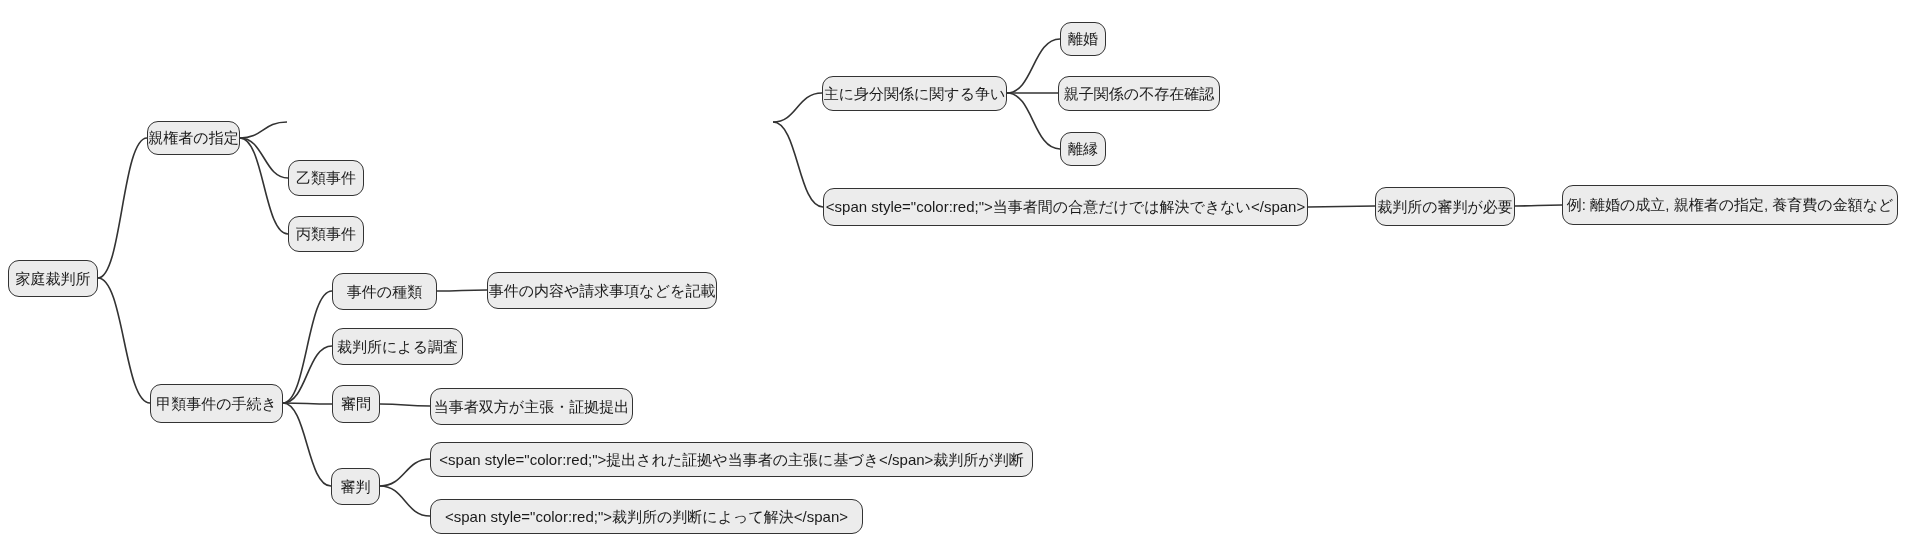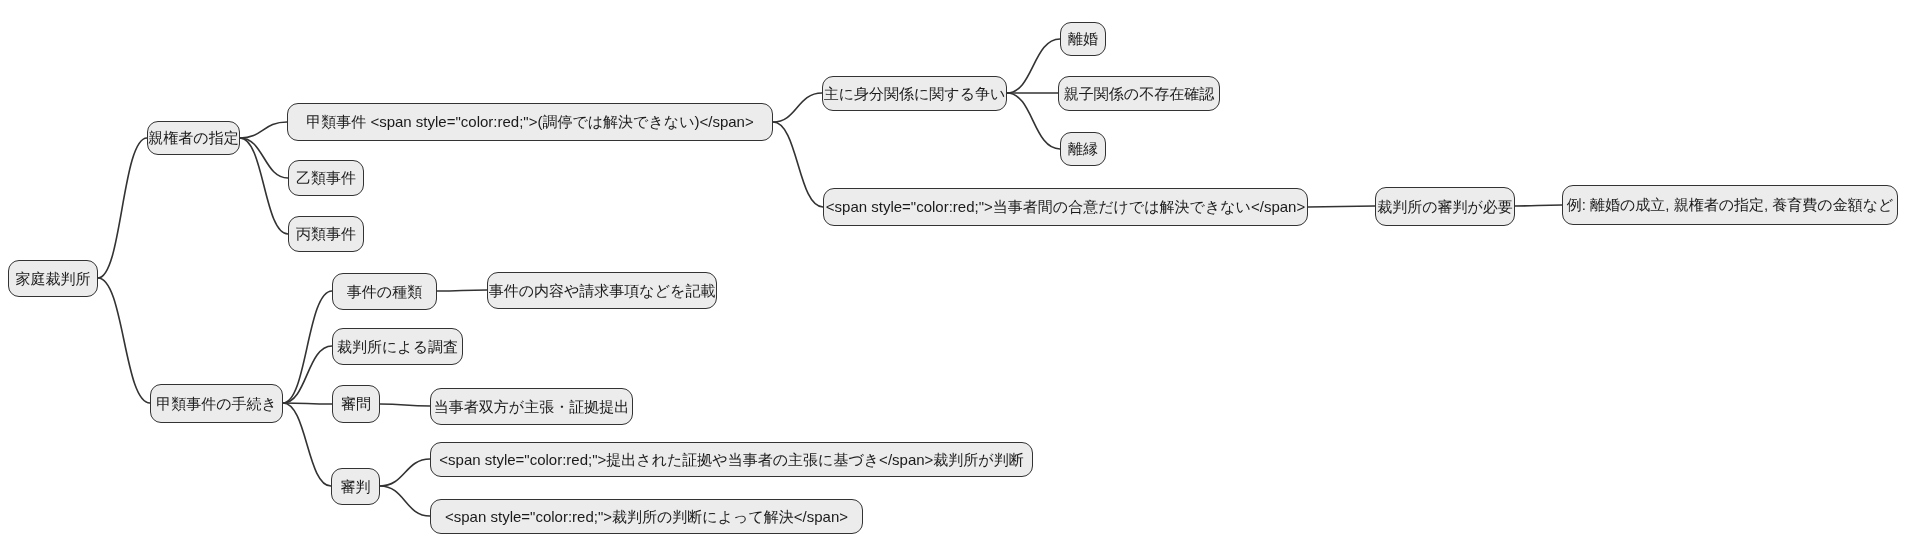--- a/index.html
+++ b/index.html
@@ -72,21 +72,20 @@
     <path d="M437,291 C462,291 462,290 487,290"></path>
     <path d="M380,404 C405,404 405,406 430,406"></path>
     <path d="M380,486 C405,486 405,459 430,459"></path>
     <path d="M380,486 C405,486 405,516 430,516"></path>
   </svg>
 
   <div class="node" style="left:8px; top:260px; width:90px; height:37px">家庭裁判所</div>
 
   <div class="node" style="left:147px; top:121px; width:93px; height:34px">親権者の指定</div>
 
-  <div class="node" style="left:287px; top:103px; width:486px; height:38px">甲類事件 &lt;span style="color:red;"&gt;(調停では解決できない)&lt;/span&gt;</div>
 
   <div class="node" style="left:288px; top:160px; width:76px; height:36px">乙類事件</div>
 
   <div class="node" style="left:288px; top:216px; width:76px; height:36px">丙類事件</div>
 
   <div class="node" style="left:822px; top:76px; width:185px; height:35px">主に身分関係に関する争い</div>
 
   <div class="node" style="left:1060px; top:22px; width:46px; height:34px">離婚</div>
 
   <div class="node" style="left:1058px; top:76px; width:162px; height:35px">親子関係の不存在確認</div>

